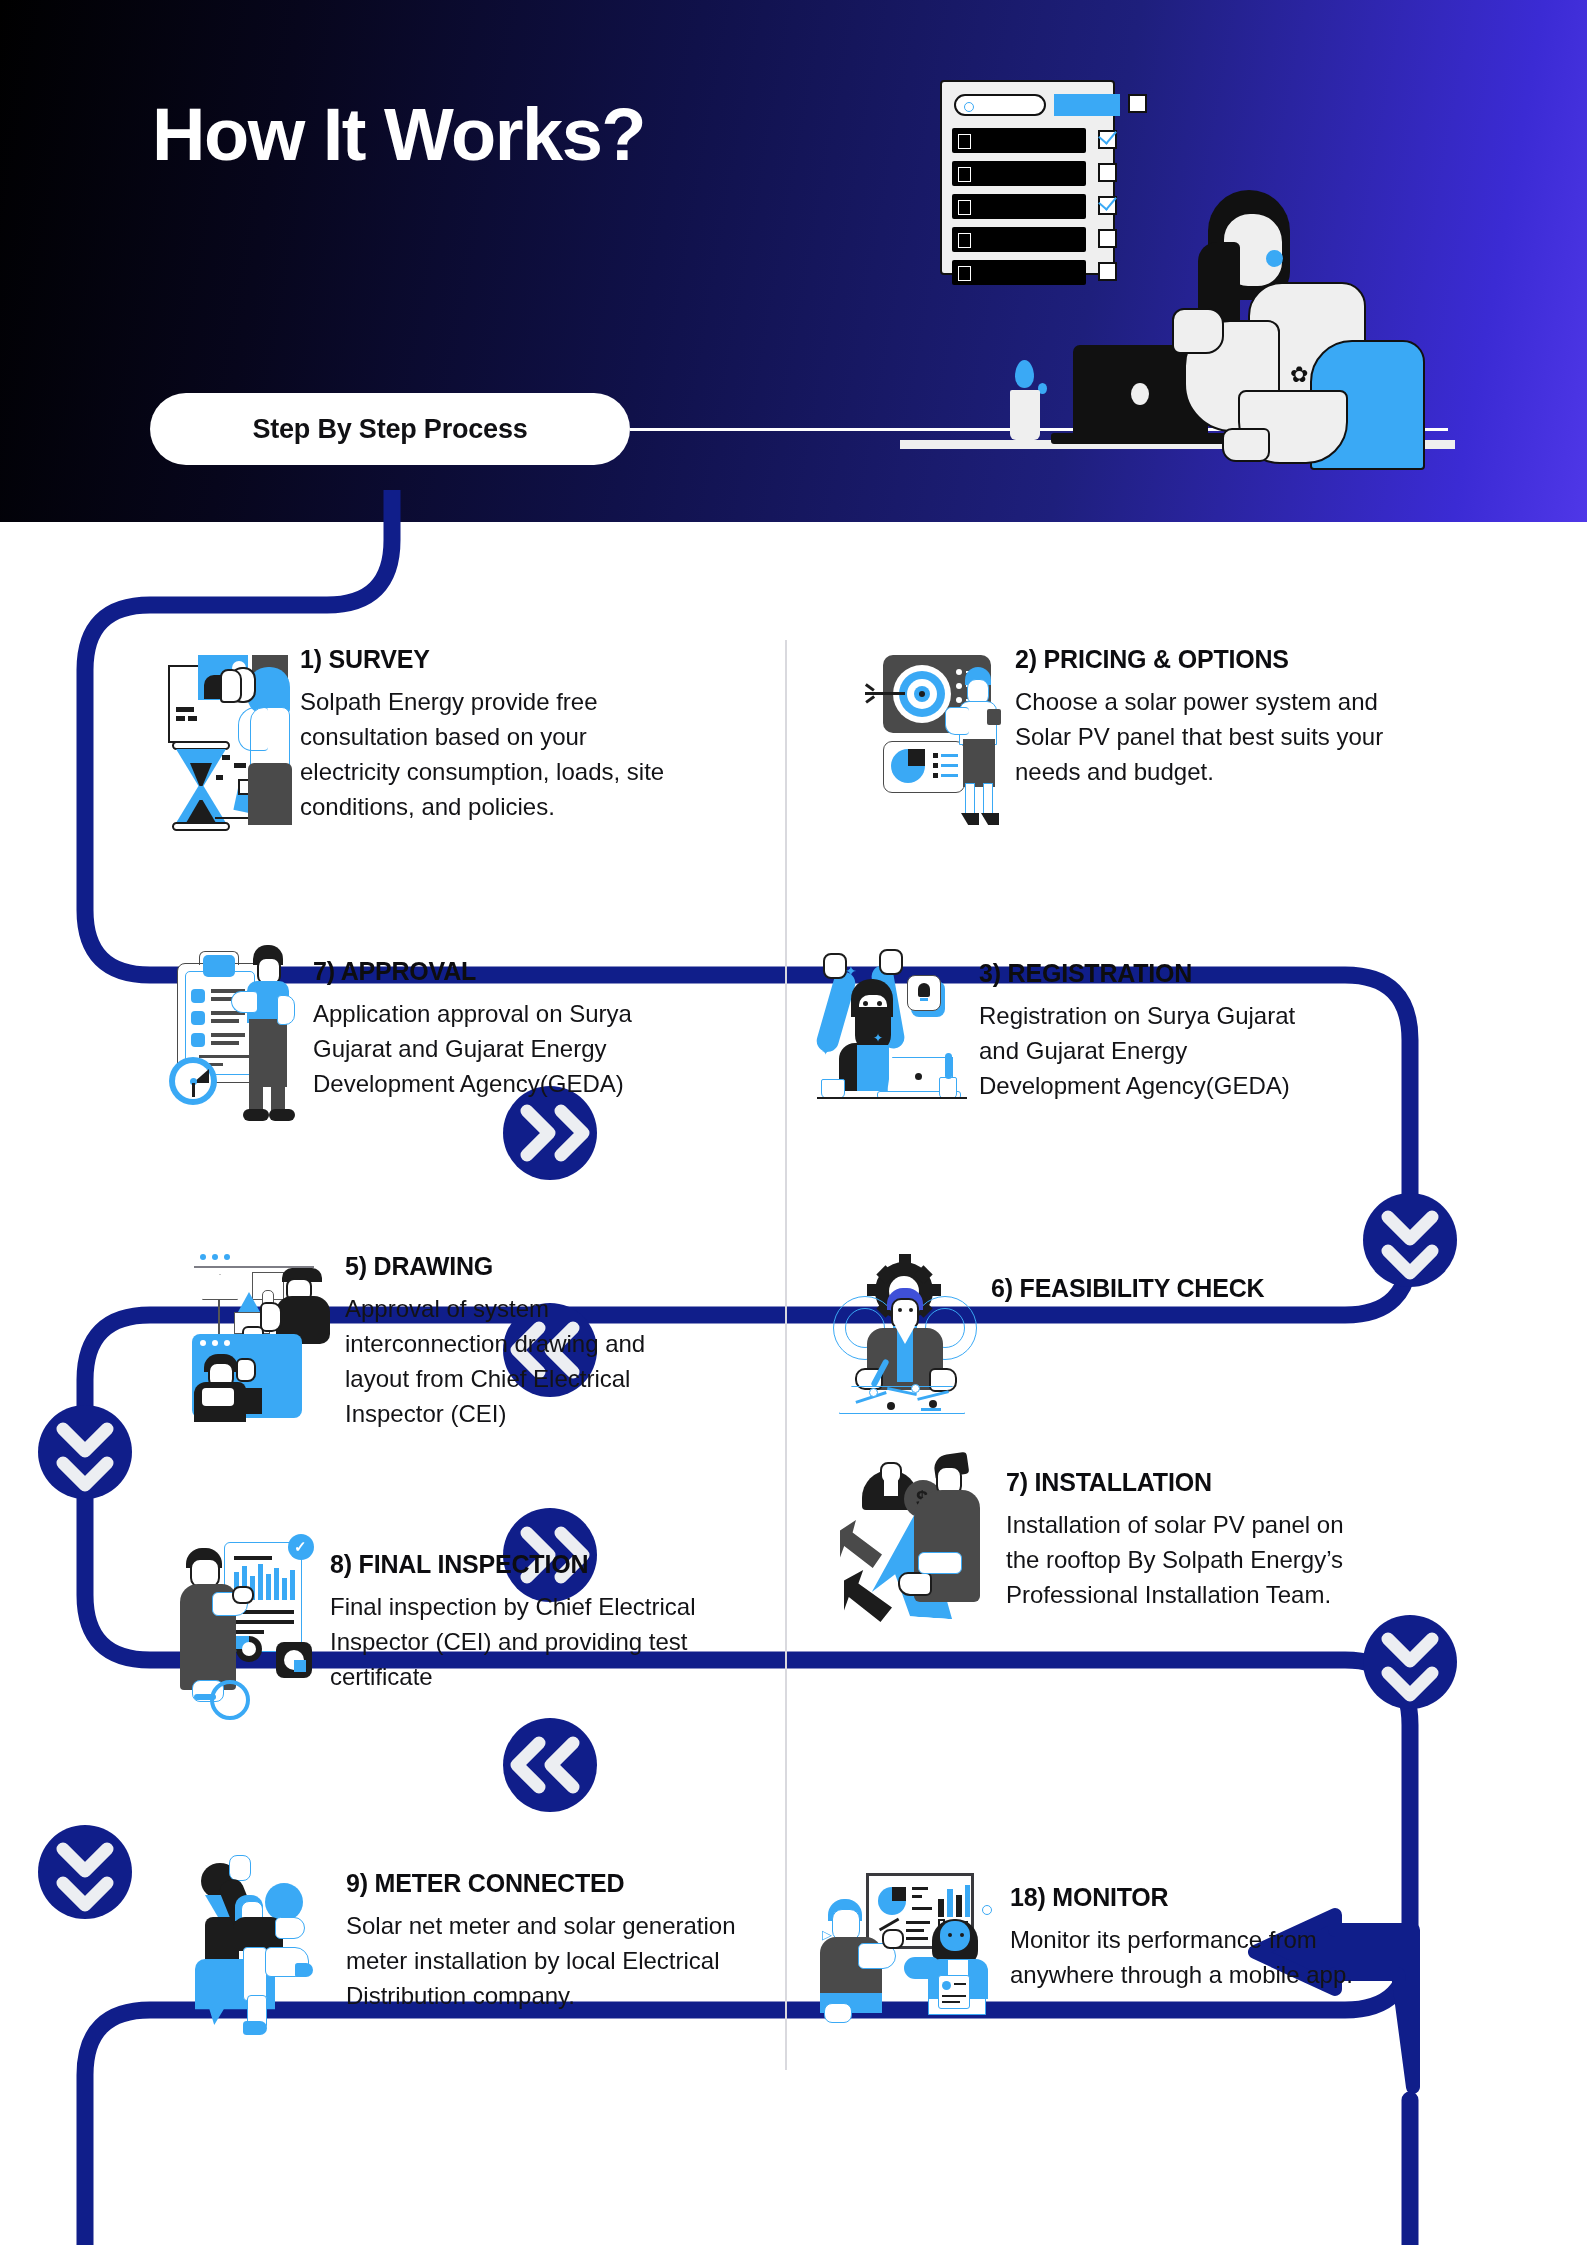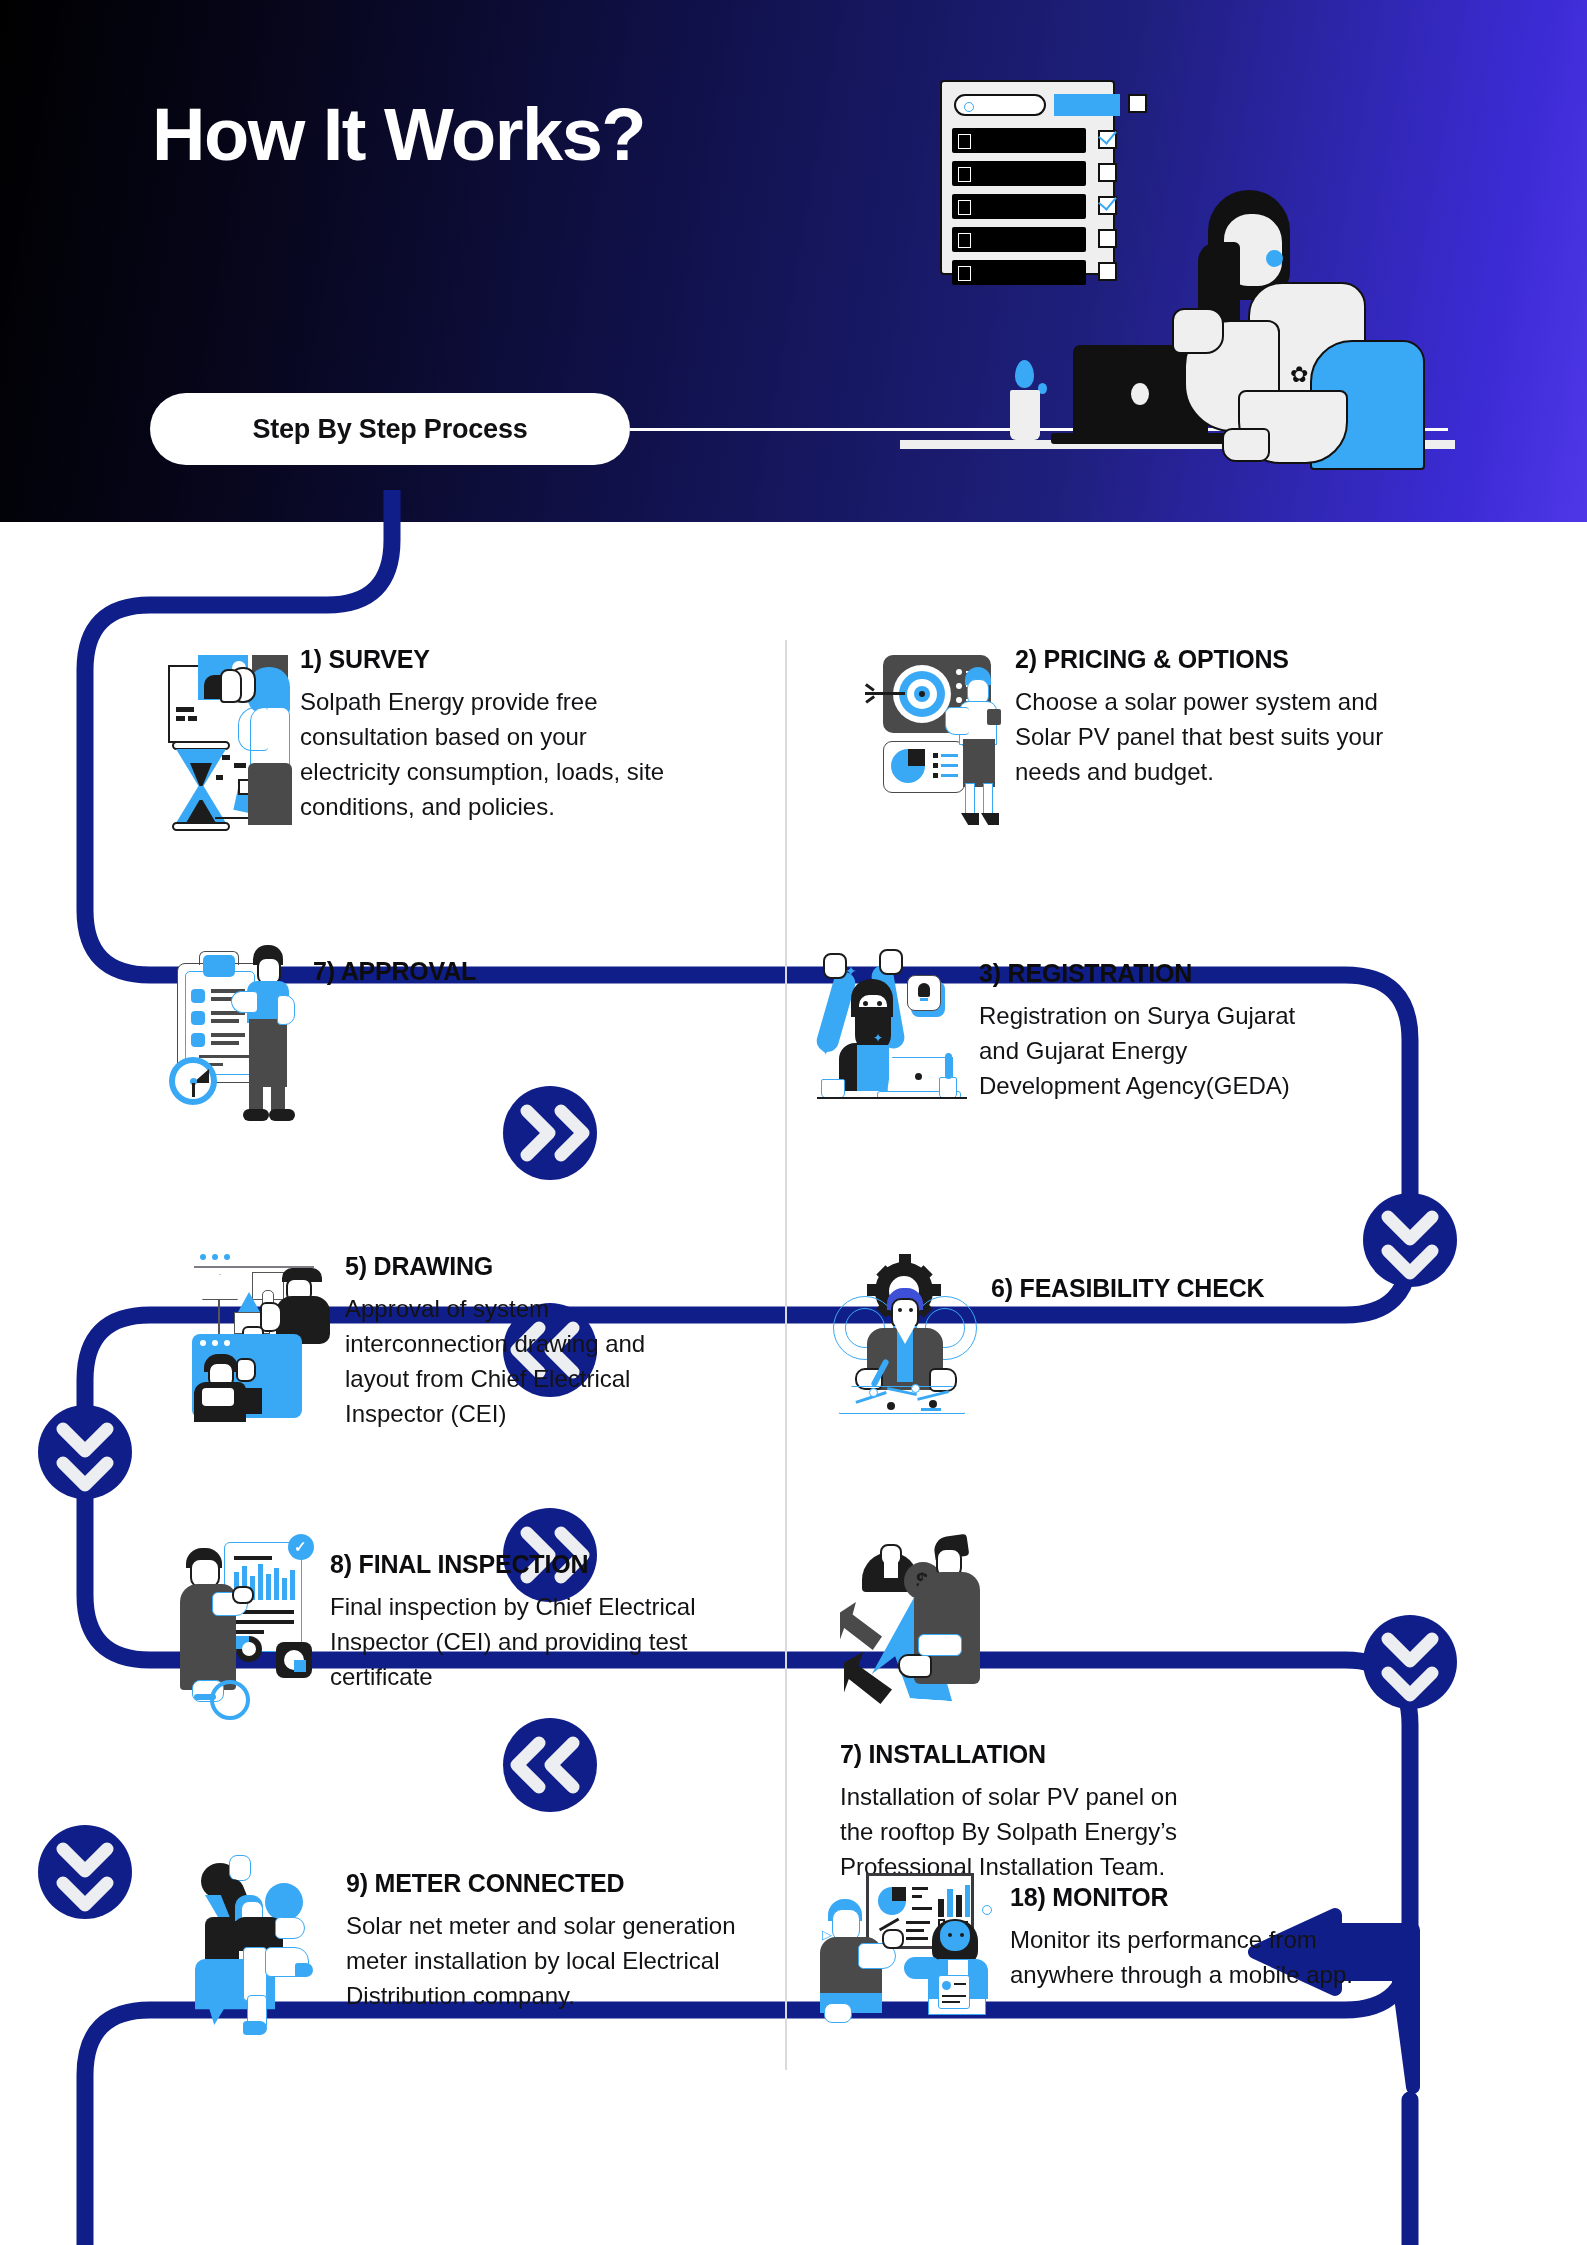--- a/index.html
+++ b/index.html
@@ -363,20 +363,21 @@
     <div class="sq gray" style="left:84px;top:74px;width:38px;height:68px"></div>
     <div class="sq lt obll" style="left:66px;top:46px;width:26px;height:22px;border-radius:10px 4px 4px 12px;border-right:none"></div>
     <div class="sq lt obll" style="left:112px;top:50px;width:18px;height:30px;border-radius:4px 10px 10px 4px"></div>
     <div class="sq gray" style="left:84px;top:134px;width:14px;height:34px"></div>
     <div class="sq gray" style="left:106px;top:134px;width:14px;height:34px"></div>
     <div class="sq dark" style="left:78px;top:164px;width:26px;height:12px;border-radius:6px"></div>
     <div class="sq dark" style="left:104px;top:164px;width:26px;height:12px;border-radius:6px"></div>
   </div>
   <div class="step-txt" style="width:380px;padding-top:12px">
     <div class="step-title">7) APPROVAL</div>
+    <div class="step-body">Application approval on Surya Gujarat and Gujarat Energy Development Agency(GEDA)</div>
   </div>
 </div>
 
 <div class="step" style="left:815px; top:945px; width:560px;">
   <div class="step-ill ill" style="width:150px;height:185px;margin-right:14px">
     <div class="sq blue" style="left:10px;top:26px;width:22px;height:82px;border-radius:11px;transform:rotate(16deg)"></div>
     <div class="sq blue" style="left:62px;top:20px;width:22px;height:84px;border-radius:11px;transform:rotate(-10deg)"></div>
     <div class="sq lt obl" style="left:8px;top:8px;width:24px;height:26px;border-radius:8px"></div>
     <div class="sq lt obl" style="left:64px;top:4px;width:24px;height:26px;border-radius:8px"></div>
     <div class="sq dark" style="left:36px;top:34px;width:42px;height:38px;border-radius:20px 20px 0 0"></div>
@@ -522,21 +523,21 @@
     <div class="sq lt obll" style="left:12px;top:150px;width:32px;height:22px;border-radius:8px"></div>
     <div class="sq obll rnd" style="left:30px;top:150px;width:40px;height:40px;border-width:4px"></div>
     <div class="sq blue" style="left:14px;top:164px;width:22px;height:6px;border-radius:3px"></div>
   </div>
   <div class="step-txt" style="width:370px;padding-top:20px">
     <div class="step-title">8) FINAL INSPECTION</div>
     <div class="step-body">Final inspection by Chief Electrical Inspector (CEI) and providing test certificate</div>
   </div>
 </div>
 
-<div class="step" style="left:840px; top:1524px; width:560px;flex-direction:column;">
+<div class="step" style="left:840px; top:1442px; width:560px;">
   <div class="step-ill ill" style="width:150px;height:190px;margin-right:16px">
     <div class="sq dark" style="left:22px;top:28px;width:56px;height:40px;border-radius:28px 28px 4px 4px"></div>
     <div class="sq lt obl" style="left:40px;top:20px;width:22px;height:22px;border-radius:8px"></div>
     <div class="sq lt" style="left:44px;top:38px;width:14px;height:16px"></div>
     <div class="sq gray rnd" style="left:64px;top:38px;width:38px;height:38px"></div>
     <div class="sq" style="left:76px;top:44px;color:#1c1c1c;font-size:22px;font-weight:700">$</div>
     <div class="sq" style="left:98px;top:66px;color:#1c1c1c;font-size:12px">✦</div>
 
     <div class="sq blue" style="left:16px;top:66px;width:100px;height:108px;
         clip-path:polygon(58% 0,100% 32%,76% 38%,100% 100%,58% 100%,40% 62%,18% 80%);transform:rotate(4deg)"></div>

